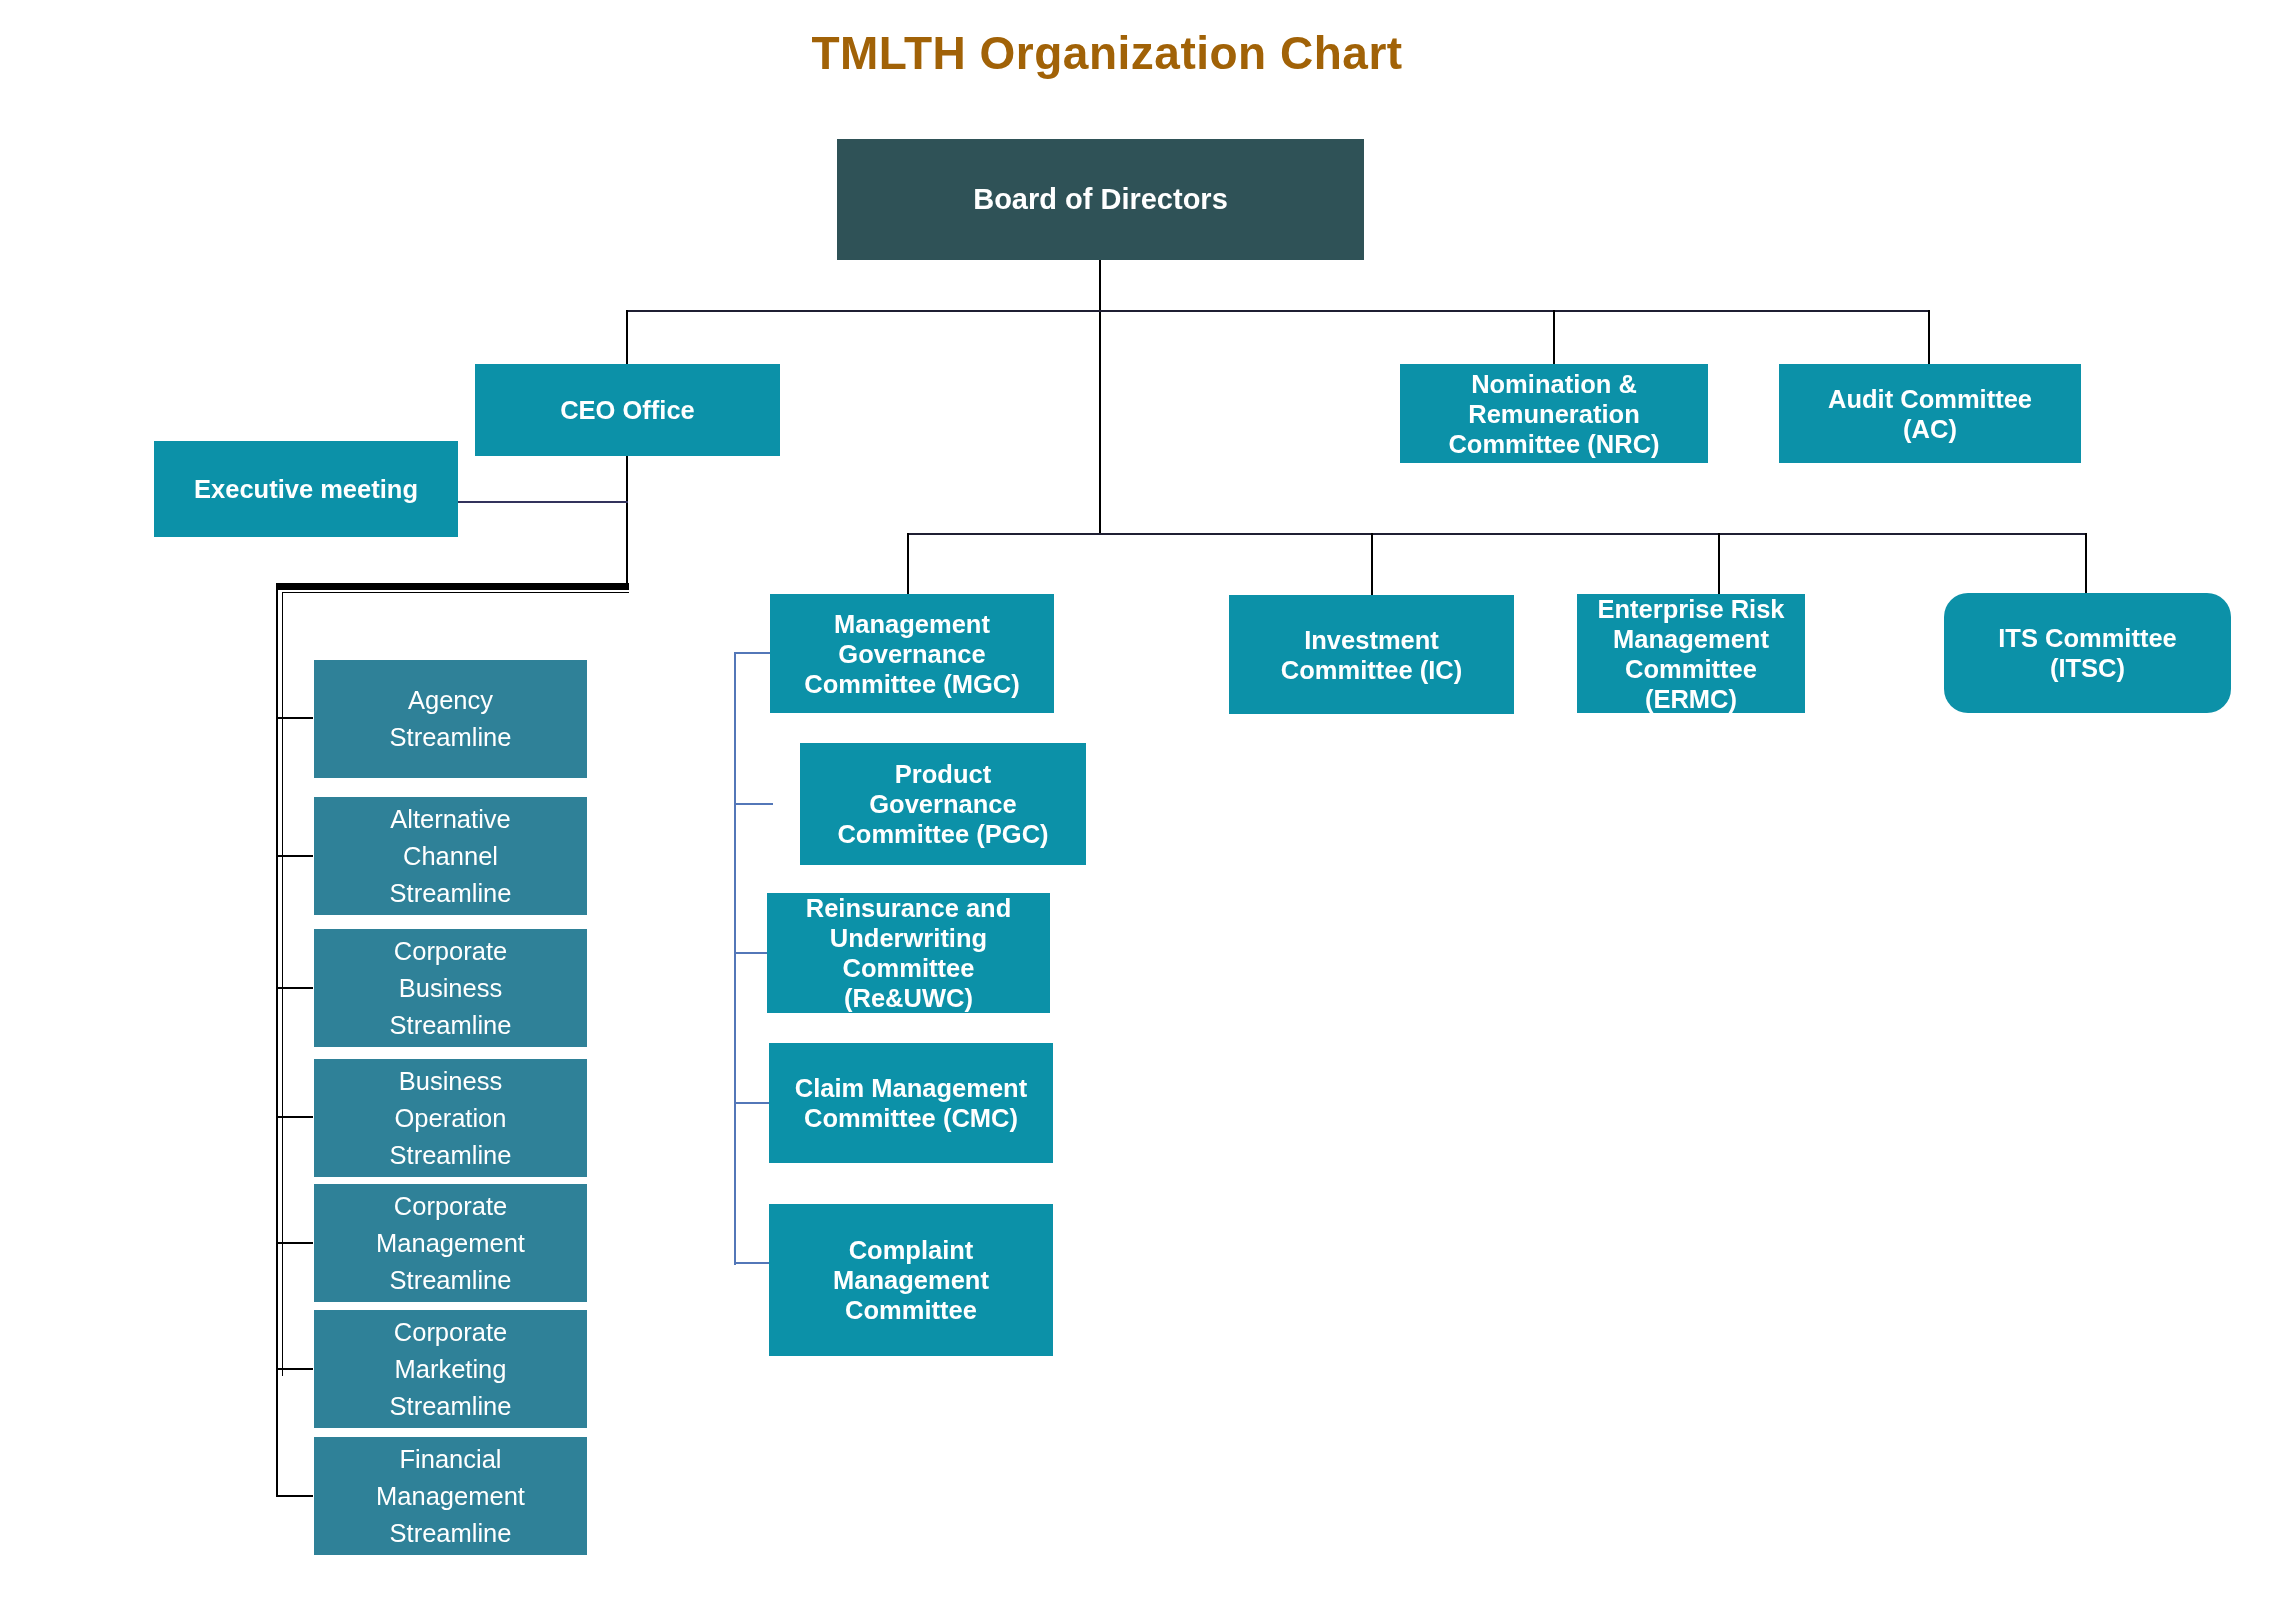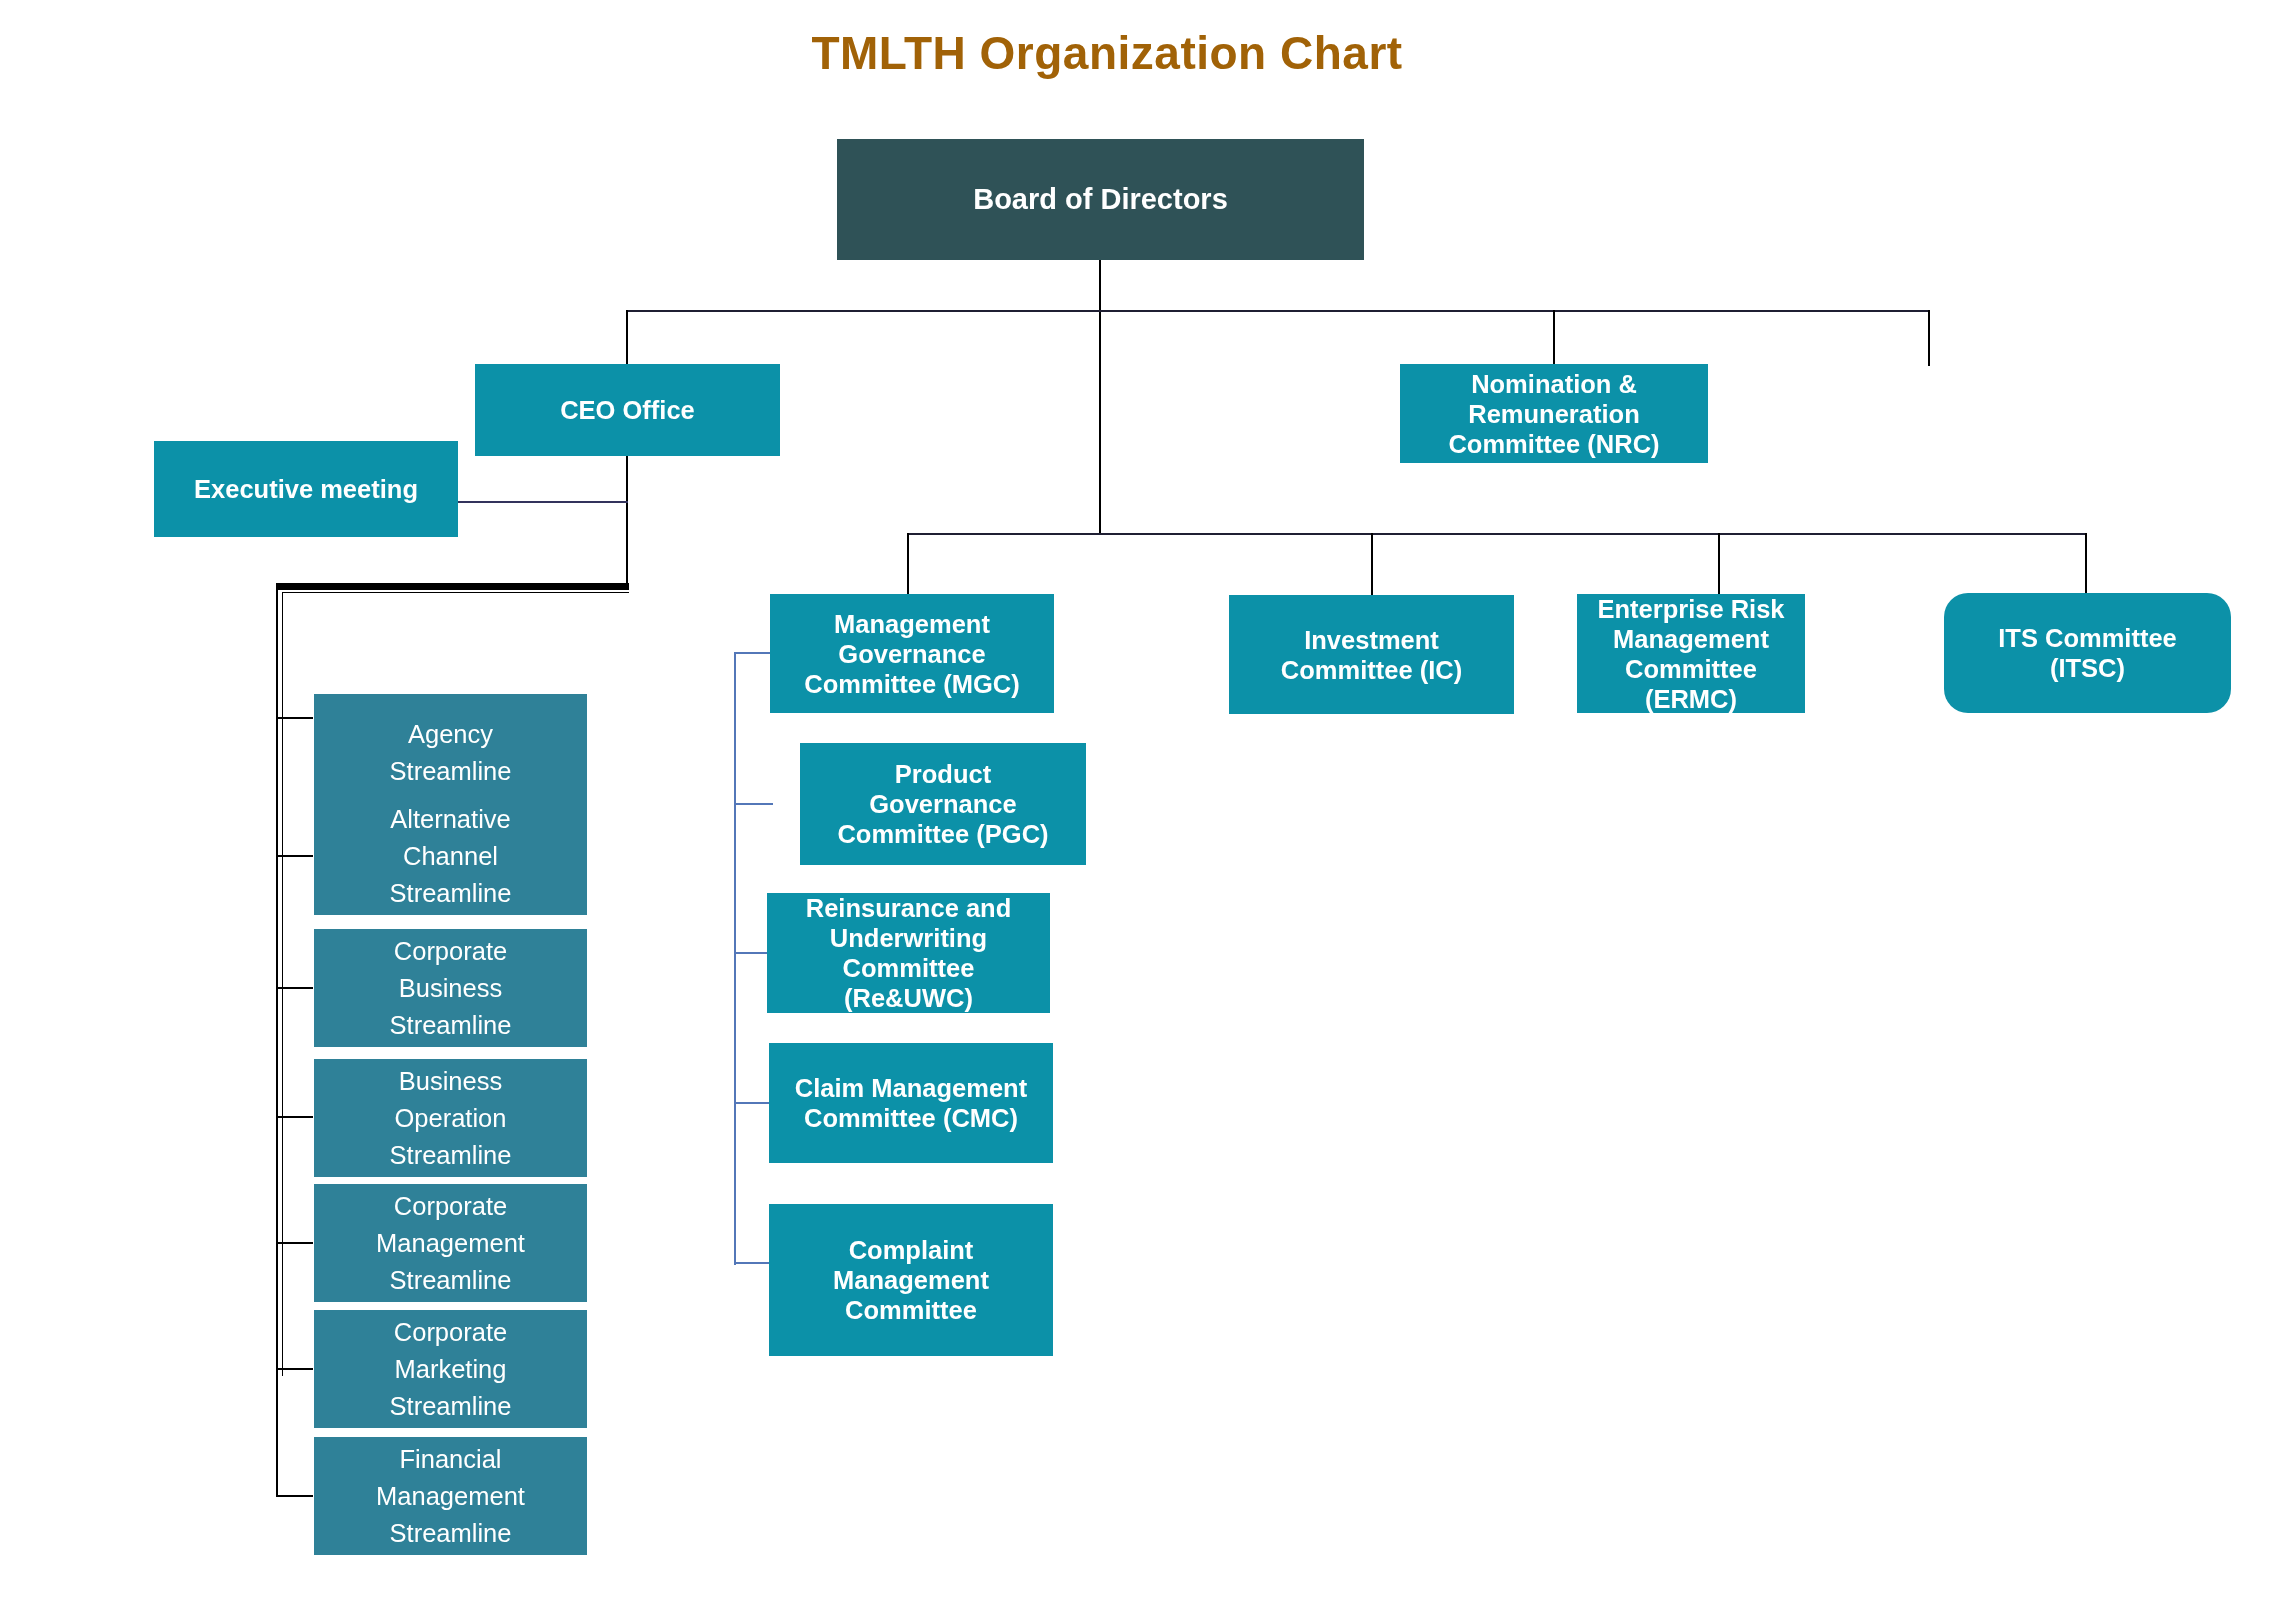--- a/index.html
+++ b/index.html
@@ -84,20 +84,22 @@
   <div class="node board" style="left:837px;top:139px;width:527px;height:121px;">Board of Directors</div>
 
   <div class="node committee" style="left:475px;top:364px;width:305px;height:92px;">CEO Office</div>
 
   <div class="node committee" style="left:1400px;top:364px;width:308px;height:99px;">Nomination &amp;
 Remuneration
 Committee (NRC)</div>
 
   <div class="node committee" style="left:154px;top:441px;width:304px;height:96px;">Executive meeting</div>
 
+  <div class="node committee" style="left:1779px;top:364px;width:302px;height:99px;">Audit Committee
+(AC)</div>
 
   <div class="node committee" style="left:770px;top:594px;width:284px;height:119px;">Management
 Governance
 Committee (MGC)</div>
 
   <div class="node committee" style="left:1229px;top:595px;width:285px;height:119px;">Investment
 Committee (IC)</div>
 
   <div class="node committee" style="left:1577px;top:594px;width:228px;height:119px;">Enterprise Risk
 Management
@@ -115,21 +117,21 @@
 Committee
 (Re&amp;UWC)</div>
 
   <div class="node committee" style="left:769px;top:1043px;width:284px;height:120px;">Claim Management
 Committee (CMC)</div>
 
   <div class="node committee" style="left:769px;top:1204px;width:284px;height:152px;">Complaint
 Management
 Committee</div>
 
-  <div class="node streamline" style="left:314px;top:660px;width:273px;height:118px;margin-top:34px;">Agency
+  <div class="node streamline" style="left:314px;top:660px;width:273px;height:118px;">Agency
 Streamline</div>
 
   <div class="node streamline" style="left:314px;top:797px;width:273px;height:118px;">Alternative
 Channel
 Streamline</div>
 
   <div class="node streamline" style="left:314px;top:929px;width:273px;height:118px;">Corporate
 Business
 Streamline</div>
 

